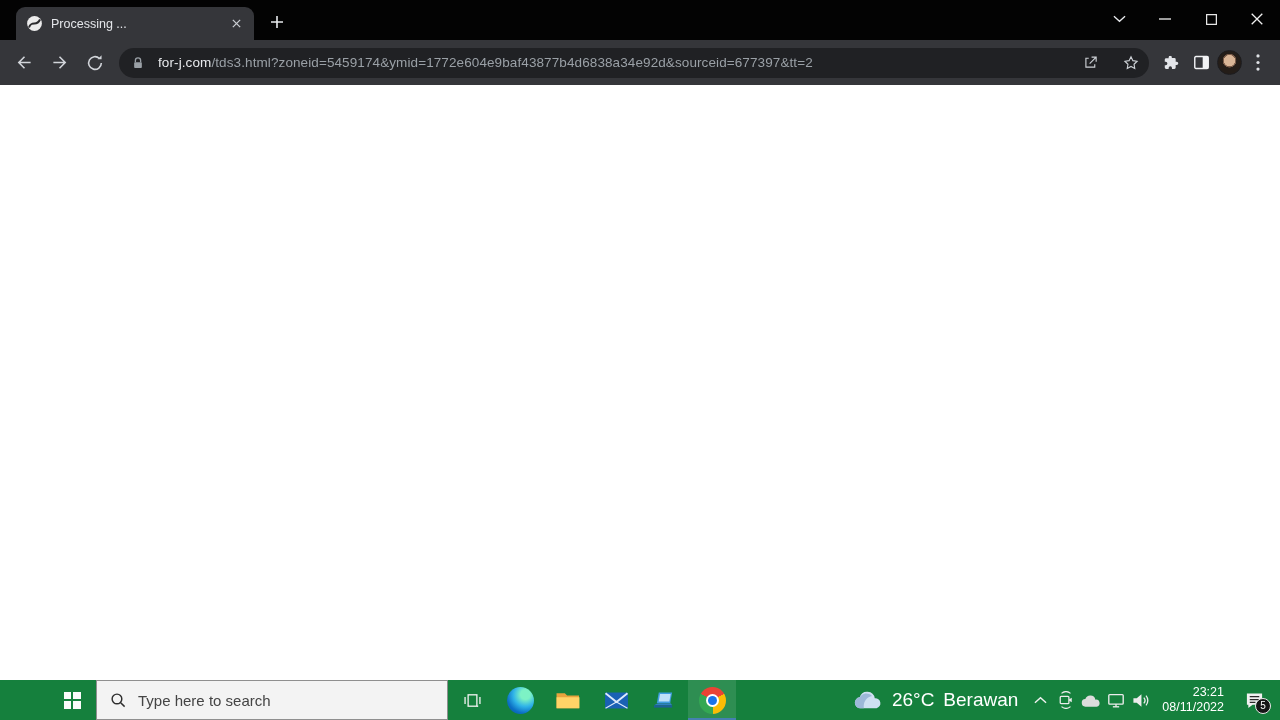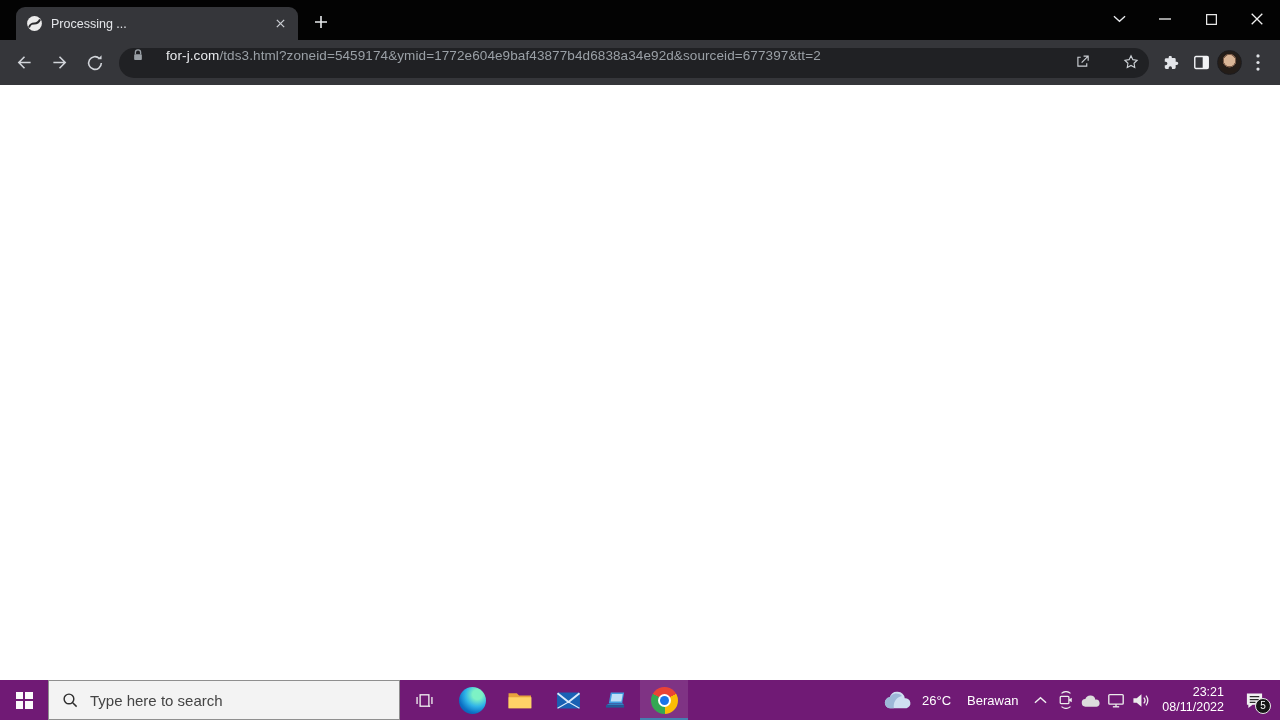--- a/index.html
+++ b/index.html
@@ -2,62 +2,62 @@
 <html><head>
 <meta charset="utf-8">
 <style>
   * { box-sizing: border-box; margin: 0; padding: 0; }
   html, body { width: 1280px; height: 720px; background: #000; overflow: hidden; }
   body { font-family: "Liberation Sans", sans-serif; }
   .screen { width: 1280px; height: 720px; display: flex; flex-direction: column; }
 
   
   .titlebar { height: 40px; background: #030303; display: flex; align-items: flex-end; position: relative; flex: 0 0 auto; }
-  .tab { margin-left: 16px; width: 282px; height: 33px; background: #35363a; border-radius: 9px 9px 0 0; display: flex; align-items: center; padding: 0 9px 0 10px; gap: 8px; }
+  .tab { margin-left: 16px; width: 238px; height: 33px; background: #35363a; border-radius: 9px 9px 0 0; display: flex; align-items: center; padding: 0 9px 0 10px; gap: 8px; }
   .favicon { width: 17px; height: 17px; flex: 0 0 auto; display: flex; }
   .tab-title { color: #e4e6ea; font-size: 12.5px; flex: 1 1 auto; white-space: nowrap; overflow: hidden; }
   .tab-close { width: 17px; height: 17px; display: flex; align-items: center; justify-content: center; border-radius: 50%; cursor: pointer; }
   .new-tab { width: 30px; height: 30px; margin: 0 0 3px 8px; display: flex; align-items: center; justify-content: center; border-radius: 50%; }
   .window-controls { position: absolute; right: 0; top: 0; height: 38px; display: flex; }
   .wc-btn { width: 46px; height: 38px; display: flex; align-items: center; justify-content: center; }
 
   
   .toolbar { height: 45px; background: #35363a; display: flex; align-items: center; padding: 0 8px; gap: 2px; flex: 0 0 auto; }
   .nav-btn { width: 33px; height: 33px; border-radius: 50%; display: flex; align-items: center; justify-content: center; flex: 0 0 auto; }
-  .omnibox { flex: 1 1 auto; min-width: 0; height: 30px; background: #202124; border-radius: 15px; display: flex; align-items: flex-start; padding: 0 4px 0 12px; gap: 21px; margin: 0 6px; }
+  .omnibox { flex: 1 1 auto; min-width: 0; height: 30px; background: #202124; border-radius: 15px; display: flex; align-items: center; padding: 0 4px 0 12px; gap: 13px; margin: 0 6px; }
   .url-text { flex: 1 1 auto; min-width: 0; font-size: 13.5px; white-space: nowrap; overflow: hidden; letter-spacing: .1px; }
   .url-domain { color: #e8eaed; }
   .url-path { color: #9aa0a6; }
   .box-btn { width: 28px; height: 28px; display: flex; align-items: center; justify-content: center; border-radius: 50%; flex: 0 0 auto; }
   .avatar { width: 25px; height: 25px; border-radius: 50%; flex: 0 0 auto;
             background: radial-gradient(circle at 50% 42%, #d9b596 0 31%, #7a5c49 33% 38%, #241d18 40% 100%);
             border: 1px solid #1c1c1f; }
 
   
   .page { flex: 1 1 auto; background: #ffffff; }
 
   
-  .taskbar { height: 40px; background: #701a75; display: flex; align-items: stretch; flex: 0 0 auto; }
+  .taskbar { height: 40px; background: #15803d; display: flex; align-items: stretch; flex: 0 0 auto; padding-left: 48px; }
   .start-btn { width: 48px; display: flex; align-items: center; justify-content: center; }
   .win-logo { width: 17px; height: 17px; display: grid; grid-template-columns: 1fr 1fr; grid-template-rows: 1fr 1fr; gap: 2px; }
   .win-logo span { background: #fbfbfb; }
   .search-box { width: 352px; background: #f3f3f3; border: 1px solid #8f8f8f; display: flex; align-items: center; gap: 11px; padding: 0 13px; }
   .search-box input { border: 0; outline: 0; background: transparent; font-size: 15px; color: #1f1f1f; width: 100%; font-family: "Liberation Sans", sans-serif; }
   .search-box input::placeholder { color: #444; opacity: 1; }
   .task-btn { width: 48px; display: flex; align-items: center; justify-content: center; position: relative; }
   .task-btn.active { background: rgba(255,255,255,0.11); box-shadow: inset 0 -2px 0 #4580b0; }
   .chrome-ball { width: 27px; height: 27px; border-radius: 50%;
       background: conic-gradient(#ea4335 0 60deg, #fbbc05 60deg 180deg, #34a853 180deg 300deg, #ea4335 300deg 360deg);
       display: flex; align-items: center; justify-content: center; }
   .chrome-white { width: 13px; height: 13px; border-radius: 50%; background: #fff; display: flex; align-items: center; justify-content: center; }
   .chrome-blue { width: 9px; height: 9px; border-radius: 50%; background: #1a73e8; }
 
   .tray { margin-left: auto; display: flex; align-items: center; color: #fff; }
   .weather { display: flex; align-items: center; gap: 9px; padding: 0 10px; }
-  .weather-text { font-size: 13px; display: flex; gap: 16px; white-space: nowrap; }
+  .weather-text { font-size: 19px; display: flex; gap: 9px; white-space: nowrap; }
   .tray-btn { width: 25px; height: 40px; display: flex; align-items: center; justify-content: center; }
   .clock { text-align: right; font-size: 12.5px; line-height: 15px; padding: 0 9px; white-space: nowrap; }
   .notif { width: 42px; height: 40px; display: flex; align-items: center; justify-content: center; position: relative; }
   .notif-badge { position: absolute; right: 4px; bottom: 6px; width: 16px; height: 16px; border-radius: 50%;
       background: #161616; border: 1.5px solid #e9e9e9; color: #fff; font-size: 10px; line-height: 13px; text-align: center; }
   .show-desktop { width: 5px; border-left: 1px solid rgba(255,255,255,0.45); }
 </style>
 </head>
 <body>
 

